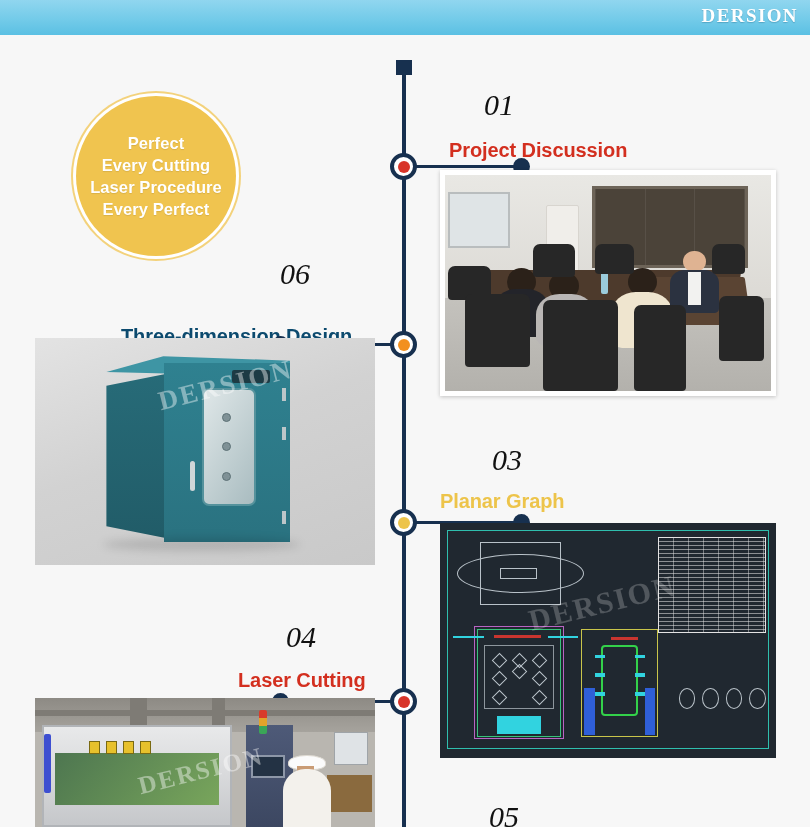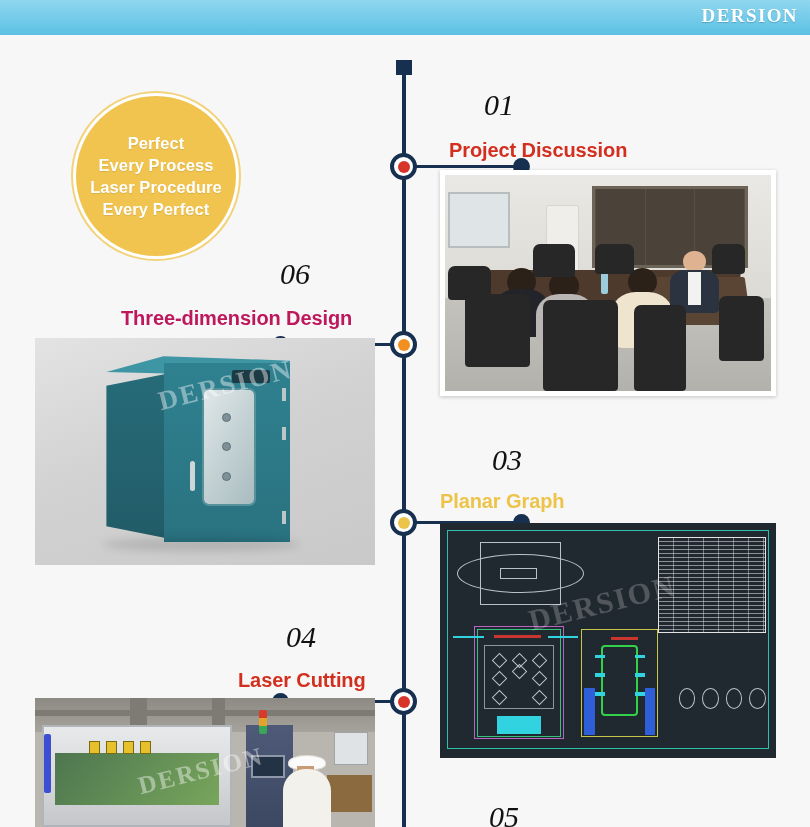--- a/index.html
+++ b/index.html
@@ -202,21 +202,21 @@
 
 <div class="header">
   <div class="brand">DERSION</div>
 </div>
 
 <div class="axis-cap"></div>
 <div class="axis"></div>
 
 <div class="badge">
   <span>Perfect</span>
-  <span>Every Process</span>
+  <span>Every Cutting</span>
   <span>Laser Procedure</span>
   <span>Every Perfect</span>
 </div>
 
 <div class="num" style="left:484px; top:88px;">01</div>
 <div class="title" style="left:449px; top:139px; color:#d32f1f;">Project Discussion</div>
 <div class="connector" style="left:414px; top:165px; width:110px;"></div>
 <div class="conn-dot" style="left:513px; top:158px;"></div>
 <div class="marker" style="left:390px; top:153px;">
   <i style="background:#d8352a;"></i>
@@ -252,21 +252,21 @@
     <div class="chair" style="left:1%;   top:42%; width:13%; height:16%;"></div>
     <div class="chair" style="left:6%;   top:55%; width:20%; height:34%;"></div>
     <div class="chair" style="left:30%;  top:58%; width:23%; height:42%;"></div>
     <div class="chair" style="left:58%;  top:60%; width:16%; height:40%;"></div>
     <div class="chair" style="left:82%;  top:32%; width:10%; height:14%;"></div>
     <div class="chair" style="left:84%;  top:56%; width:14%; height:30%;"></div>
   </div>
 </div>
 
 <div class="num" style="left:280px; top:257px;">06</div>
-<div class="title" style="left:121px; top:307px; color:#be185d;">Three-dimension Design</div>
+<div class="title" style="left:121px; top:325px; color:#0c4a6e;">Three-dimension Design</div>
 <div class="connector" style="left:281px; top:343px; width:115px;"></div>
 <div class="conn-dot" style="left:272px; top:336px;"></div>
 <div class="marker" style="left:390px; top:331px;">
   <i style="background:#f2901f;"></i>
 </div>
 
 <div class="frame" style="left:35px; top:338px; width:340px; height:227px;">
   <div class="render">
     <div class="box-top"></div>
     <div class="box-side"></div>

